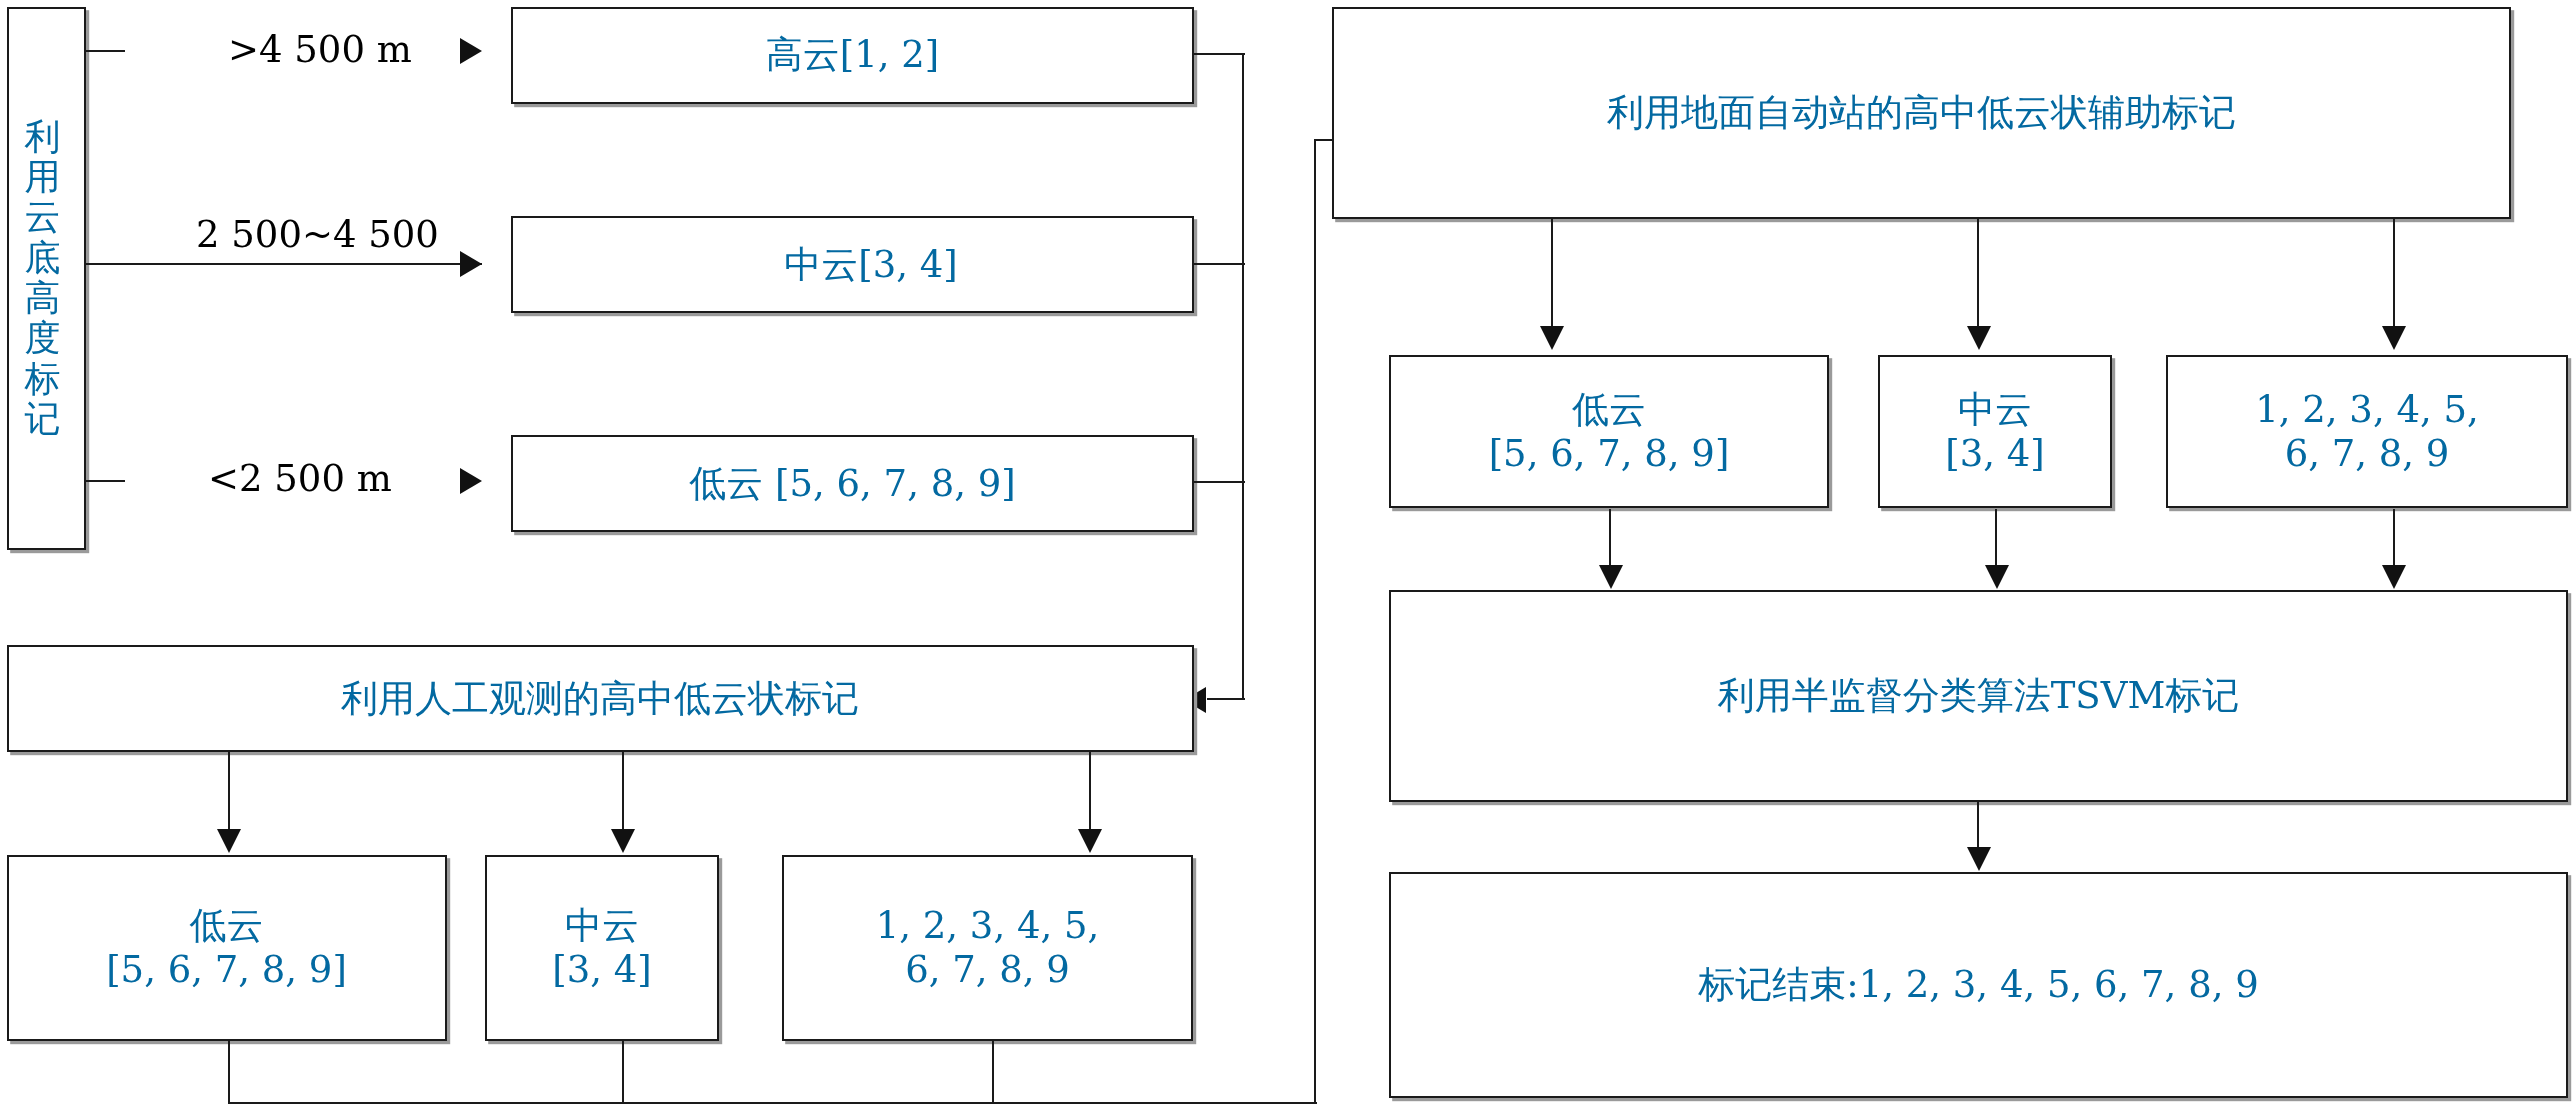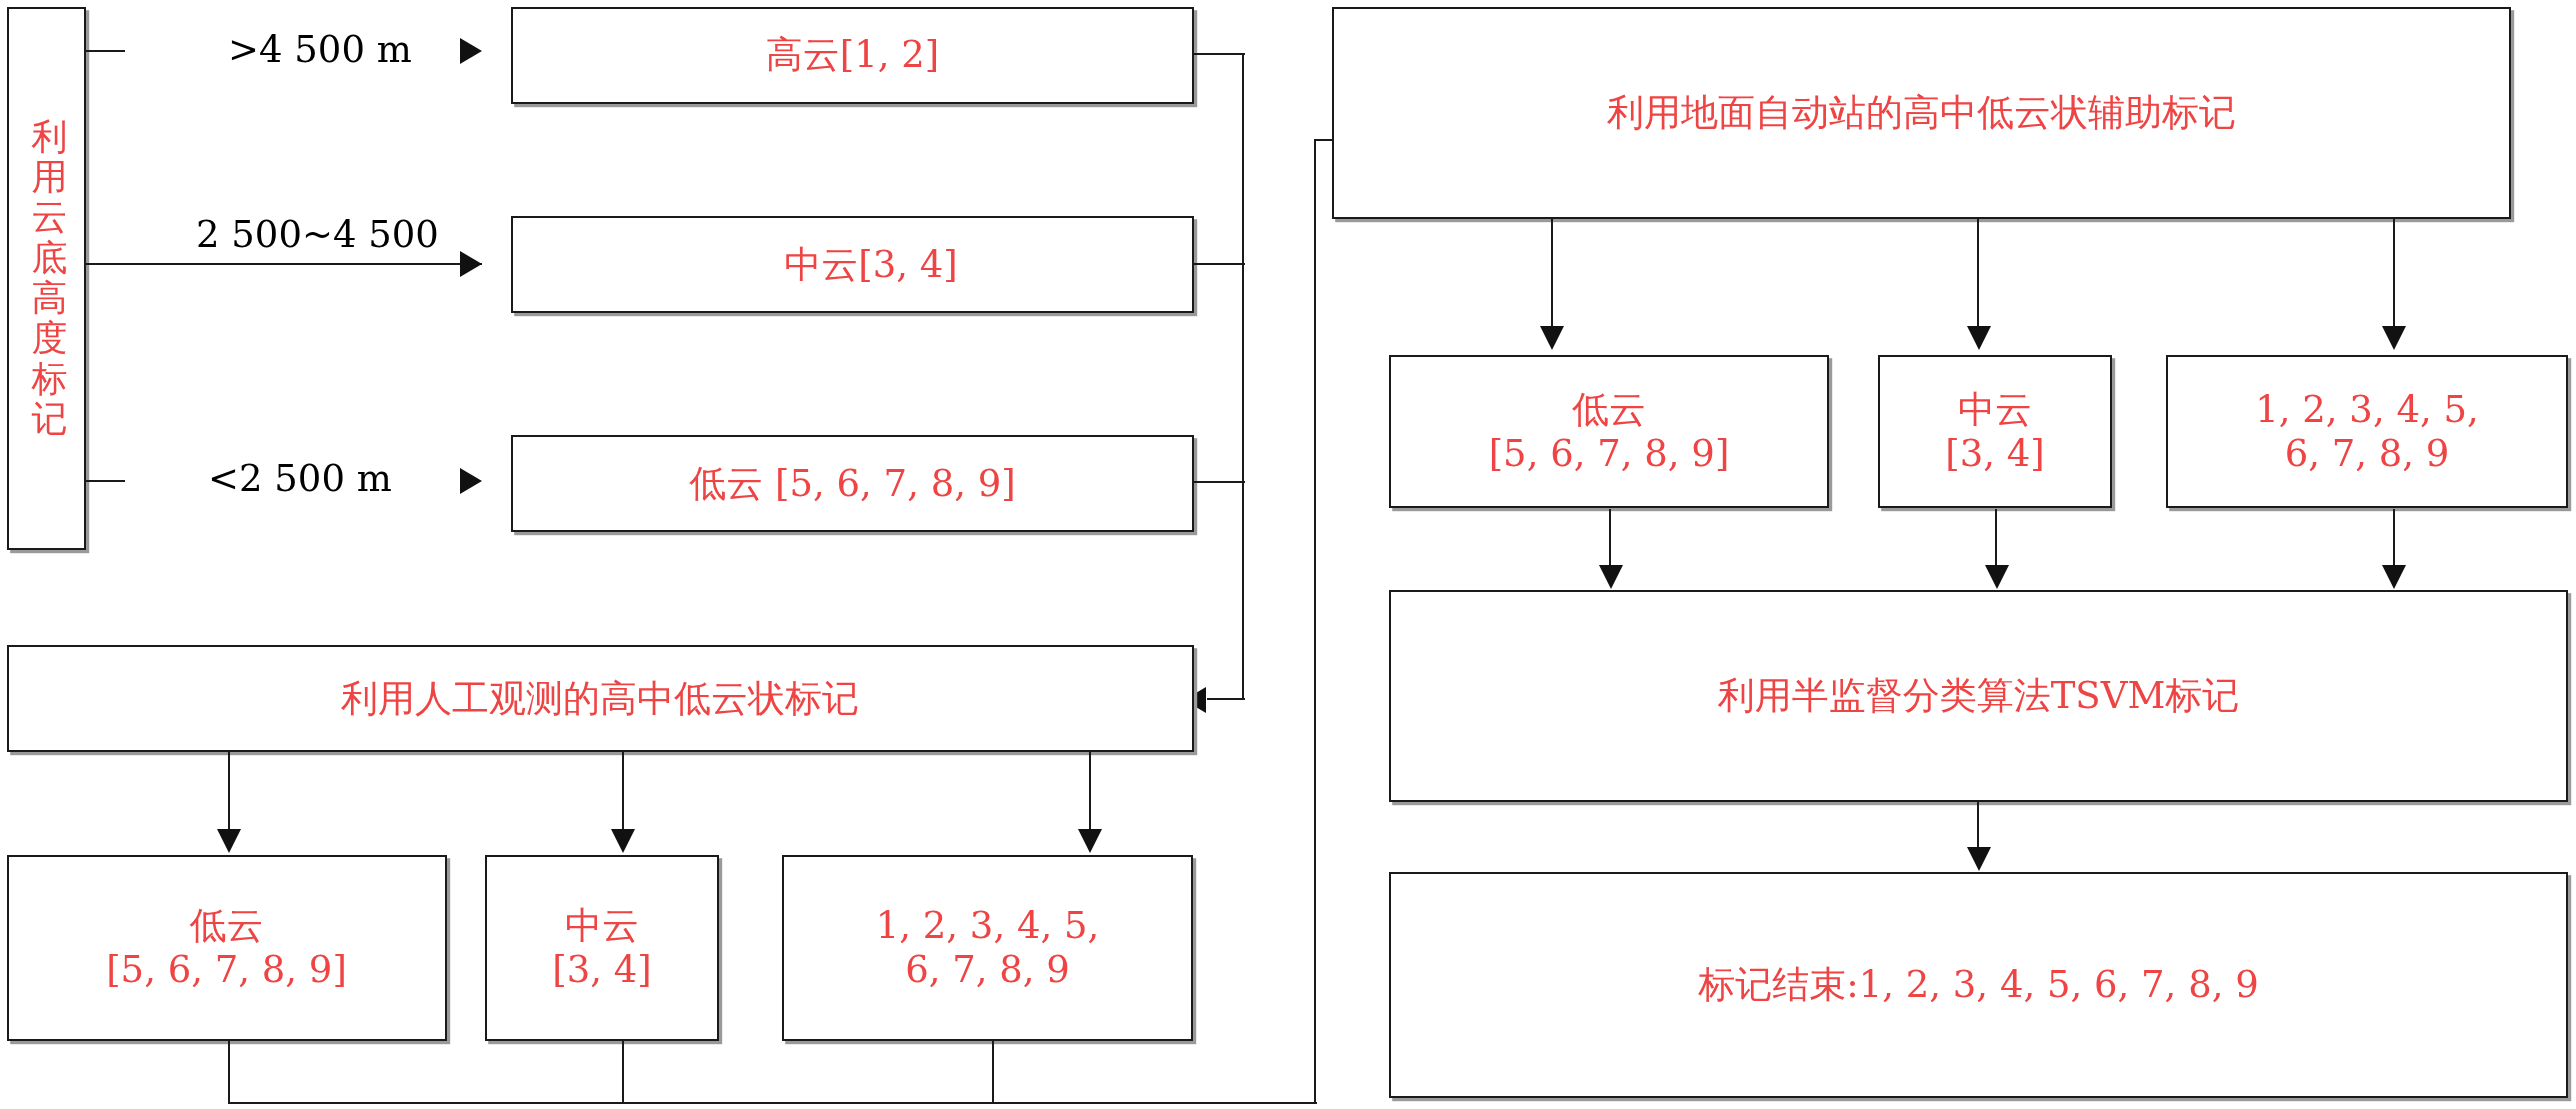--- a/index.html
+++ b/index.html
@@ -22,36 +22,36 @@
     background:#ffffff;
     border:2.4px solid #1a1a1a;
     box-shadow:3.2px 3.2px 0 0 #9a9a9a;
     display:flex;
     align-items:center;
     justify-content:center;
     text-align:center;
     line-height:1.18;
     font-family:"DejaVu Serif","Liberation Serif",serif;
     font-size:37px;
-    color:#ef4444;
+    color:#0369a1;
     padding:3.2px 8px;
     white-space:pre-line;
   }
   .node.vert{
     writing-mode:horizontal-tb;
     font-size:36px;
     line-height:1.12;
     padding:0;
   }
   .node .vtext{
     display:block;
     width:1.2em;
     word-break:break-all;
     white-space:normal;
-    text-align:right;
+    text-align:left;
     letter-spacing:0;
   }
   
   .hline{position:absolute;background:#1a1a1a;height:2.4px;box-shadow:0 2.4px 0 0 #9a9a9a;}
   .vline{position:absolute;background:#1a1a1a;width:2.4px;box-shadow:2.4px 0 0 0 #9a9a9a;}
   .hline.plain{box-shadow:none;}
   .vline.plain{box-shadow:none;}
   
   .arrow-r{
     position:absolute;width:0;height:0;

